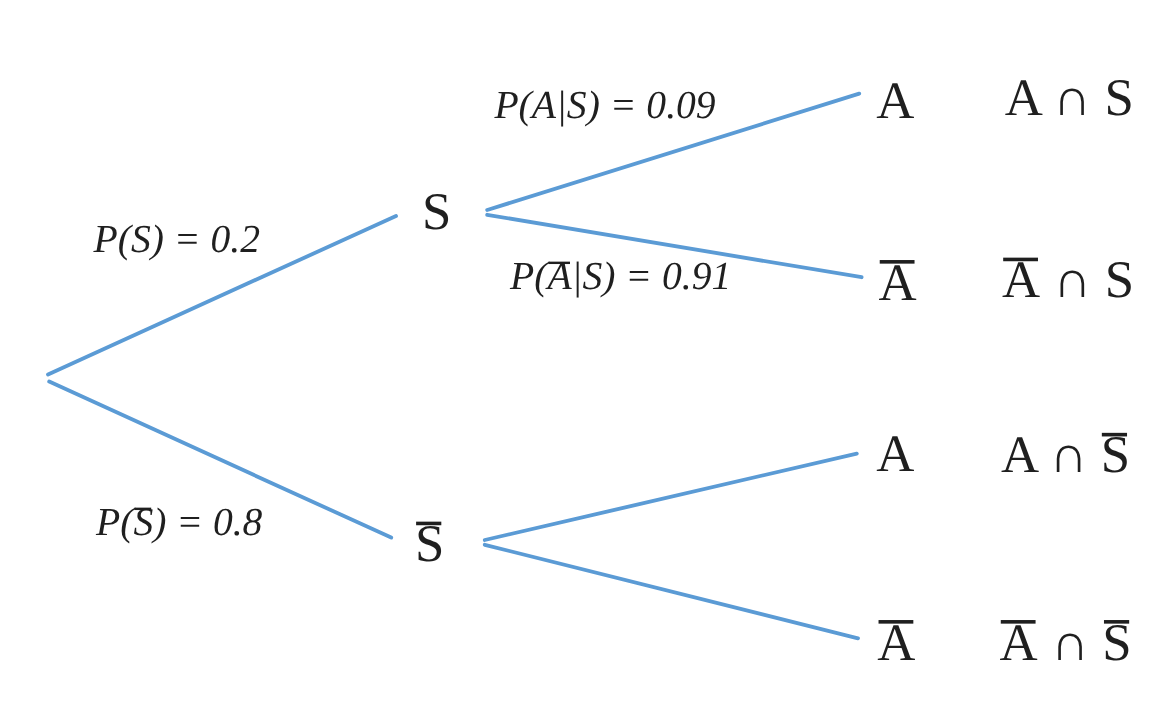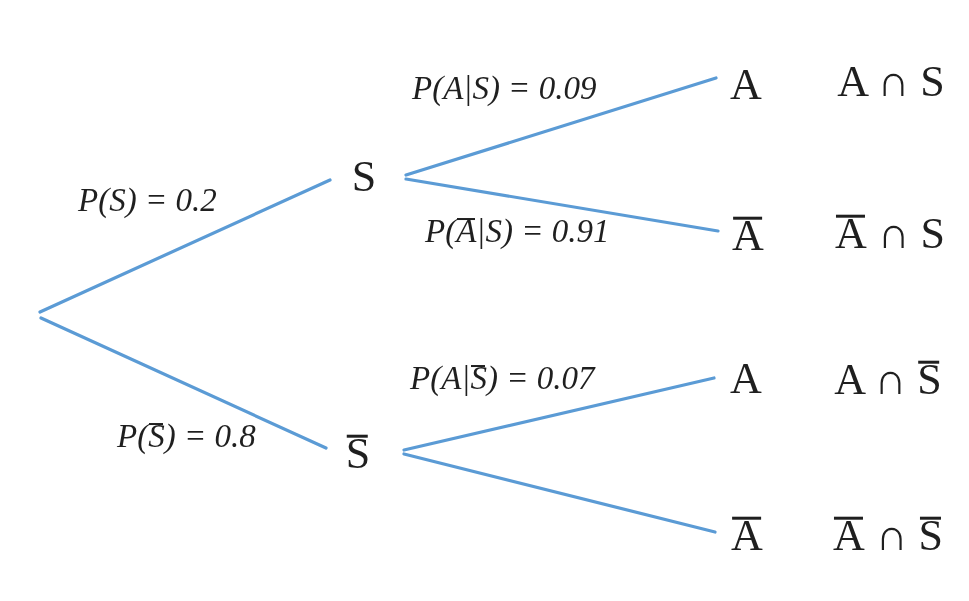--- a/index.html
+++ b/index.html
@@ -17,21 +17,21 @@
   .edge { font-size:33px; transform:translateY(-50%);font-style:italic; }
   .node, .outcome { font-size:44px; transform:translate(-50%,-50%); }
   
   .bar { position:relative; display:inline-block; }
   .bar::after {
     content:""; position:absolute; left:0.03em; right:0.05em;
     top:0.14em; height:0.072em; min-height:2px; background:currentColor;
   }
   
   #edge-s        { left:78px;  top:201px; }
-  #edge-sbar     { left:80px;  top:437px;margin-left:37px; }
+  #edge-sbar     { left:80px;  top:437px; }
   #edge-a-s      { left:412px; top:89px;  }
   #edge-abar-s   { left:413px; top:232px;margin-left:12px; }
   #edge-a-sbar   { left:410px; top:379px; }
   #edge-abar-sbar{ left:438px; top:536px; }
   #node-s        { left:364px; top:177px; }
   #node-sbar     { left:358px; top:454px; }
   #node-a-s      { left:746px; top:85px;  }
   #node-abar-s   { left:748px; top:236px; }
   #node-a-sbar   { left:746px; top:379px; }
   #node-abar-sbar{ left:747px; top:536px; }
@@ -52,21 +52,20 @@
     <line x1="406" y1="179" x2="718" y2="231"></line>
     <line x1="404" y1="450" x2="714" y2="378"></line>
     <line x1="404" y1="454" x2="715" y2="532"></line>
   </svg>
 
   <div class="lbl edge" id="edge-s"><span>P(S) = 0.2</span></div>
   <div class="lbl edge" id="edge-sbar"><span>P(</span><span class="bar">S</span><span>) = 0.8</span></div>
 
   <div class="lbl edge" id="edge-a-s"><span>P(A|S) = 0.09</span></div>
   <div class="lbl edge" id="edge-abar-s"><span>P(</span><span class="bar">A</span><span>|S) = 0.91</span></div>
-  <div class="lbl edge" id="edge-a-sbar"><span>P(A|</span><span class="bar">S</span><span>) = 0.07</span></div>
 
   <div class="lbl node" id="node-s"><span>S</span></div>
   <div class="lbl node" id="node-sbar"><span class="bar">S</span></div>
   <div class="lbl node" id="node-a-s"><span>A</span></div>
   <div class="lbl node" id="node-abar-s"><span class="bar">A</span></div>
   <div class="lbl node" id="node-a-sbar"><span>A</span></div>
   <div class="lbl node" id="node-abar-sbar"><span class="bar">A</span></div>
 
   <div class="lbl outcome" id="out-a-s"><span>A ∩ S</span></div>
   <div class="lbl outcome" id="out-abar-s"><span class="bar">A</span><span> ∩ S</span></div>

